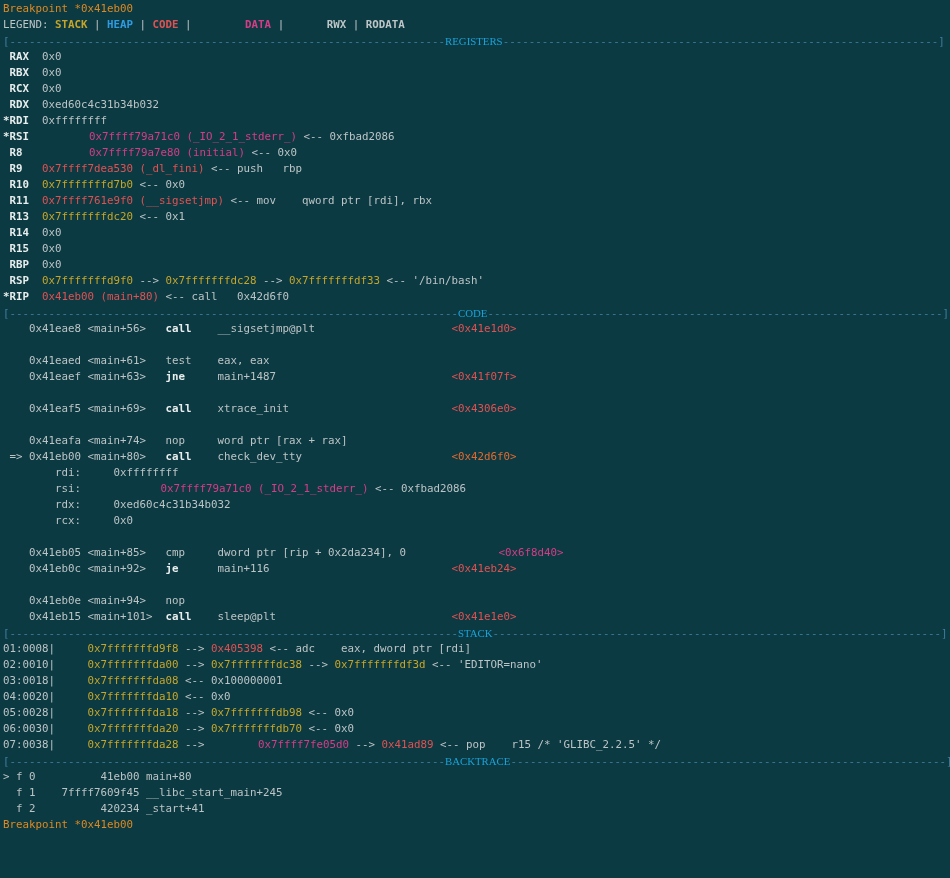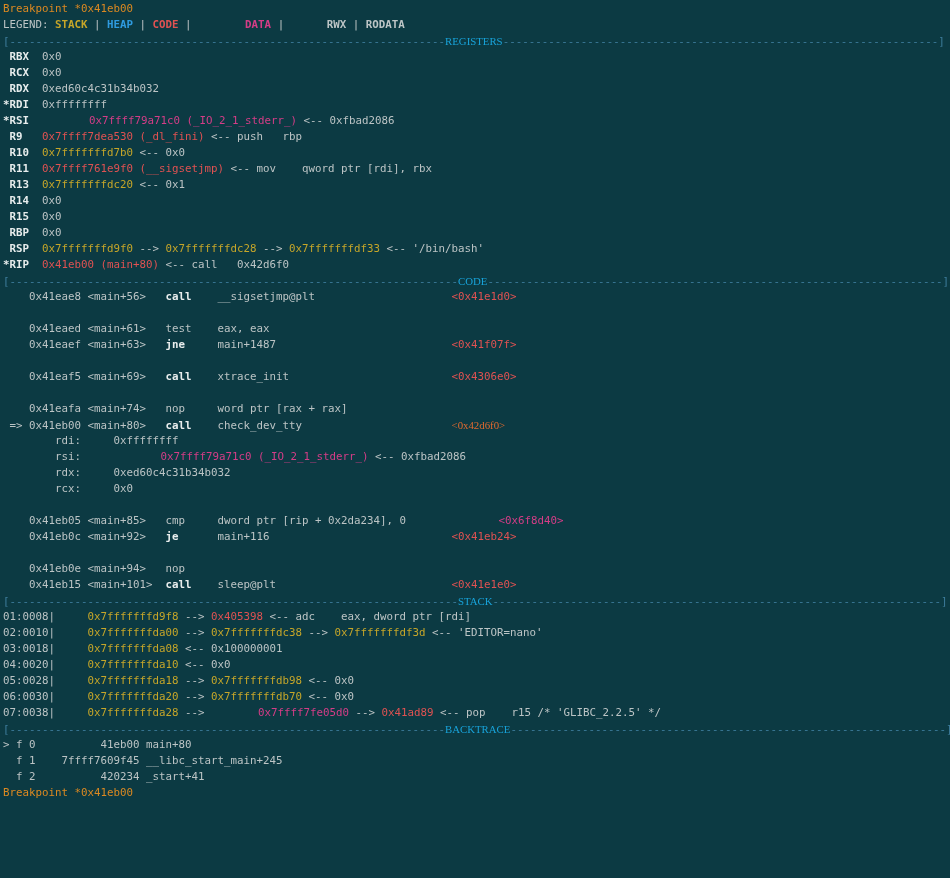--- a/index.html
+++ b/index.html
@@ -16,36 +16,38 @@
   .line{height:16px;white-space:pre;}
   .c-fg{color:var(--fg);}
   .c-bright{color:var(--bright);}
   .c-yellow{color:var(--yellow);}
   .c-red{color:var(--red);}
   .c-pink{color:var(--pink);padding-left:47px;}
   .c-blue{color:var(--blue);}
   .c-sep{color:var(--sep);}
   .c-title{color:var(--title);font-family:Liberation Serif, serif;}
   .c-orange{color:var(--orange);}
-  .c-hot{color:var(--hot);font-family:Liberation Serif, serif;}
+  .c-hot{color:var(--hot);}
   .b{font-weight:bold;}
   .u{padding-left:36px;}
 </style>
 </head>
 <body>
 
 <div class="terminal">
     <div class="line"><span class="c-orange">Breakpoint *0x41eb00</span></div>
     <div class="line"><span class="c-fg">LEGEND: </span><span class="c-yellow b">STACK</span><span class="c-fg"> | </span><span class="c-blue b">HEAP</span><span class="c-fg"> | </span><span class="c-red b">CODE</span><span class="c-fg"> | </span><span class="c-pink b">DATA</span><span class="c-fg"> | </span><span class="c-fg b u">RWX</span><span class="c-fg"> | </span><span class="c-fg b">RODATA</span></div>
     <div class="line"><span class="c-sep">[-------------------------------------------------------------------</span><span class="c-title">REGISTERS</span><span class="c-sep">-------------------------------------------------------------------]</span></div>
+    <div class="line"><span class="c-bright b"> RAX  </span><span class="c-fg">0x0</span></div>
     <div class="line"><span class="c-bright b"> RBX  </span><span class="c-fg">0x0</span></div>
     <div class="line"><span class="c-bright b"> RCX  </span><span class="c-fg">0x0</span></div>
     <div class="line"><span class="c-bright b"> RDX  </span><span class="c-fg">0xed60c4c31b34b032</span></div>
     <div class="line"><span class="c-bright b">*RDI  </span><span class="c-fg">0xffffffff</span></div>
     <div class="line"><span class="c-bright b">*RSI  </span><span class="c-pink">0x7ffff79a71c0 (_IO_2_1_stderr_)</span><span class="c-fg"> &lt;-- 0xfbad2086</span></div>
+    <div class="line"><span class="c-bright b"> R8   </span><span class="c-pink">0x7ffff79a7e80 (initial)</span><span class="c-fg"> &lt;-- 0x0</span></div>
     <div class="line"><span class="c-bright b"> R9   </span><span class="c-red">0x7ffff7dea530 (_dl_fini)</span><span class="c-fg"> &lt;-- push   rbp</span></div>
     <div class="line"><span class="c-bright b"> R10  </span><span class="c-yellow">0x7fffffffd7b0</span><span class="c-fg"> &lt;-- 0x0</span></div>
     <div class="line"><span class="c-bright b"> R11  </span><span class="c-red">0x7ffff761e9f0 (__sigsetjmp)</span><span class="c-fg"> &lt;-- mov    qword ptr [rdi], rbx</span></div>
     <div class="line"><span class="c-bright b"> R13  </span><span class="c-yellow">0x7fffffffdc20</span><span class="c-fg"> &lt;-- 0x1</span></div>
     <div class="line"><span class="c-bright b"> R14  </span><span class="c-fg">0x0</span></div>
     <div class="line"><span class="c-bright b"> R15  </span><span class="c-fg">0x0</span></div>
     <div class="line"><span class="c-bright b"> RBP  </span><span class="c-fg">0x0</span></div>
     <div class="line"><span class="c-bright b"> RSP  </span><span class="c-yellow">0x7fffffffd9f0</span><span class="c-fg"> --&gt; </span><span class="c-yellow">0x7fffffffdc28</span><span class="c-fg"> --&gt; </span><span class="c-yellow">0x7fffffffdf33</span><span class="c-fg"> &lt;-- '/bin/bash'</span></div>
     <div class="line"><span class="c-bright b">*RIP  </span><span class="c-red">0x41eb00 (main+80)</span><span class="c-fg"> &lt;-- call   0x42d6f0</span></div>
     <div class="line"><span class="c-sep">[---------------------------------------------------------------------</span><span class="c-title">CODE</span><span class="c-sep">----------------------------------------------------------------------]</span></div>

